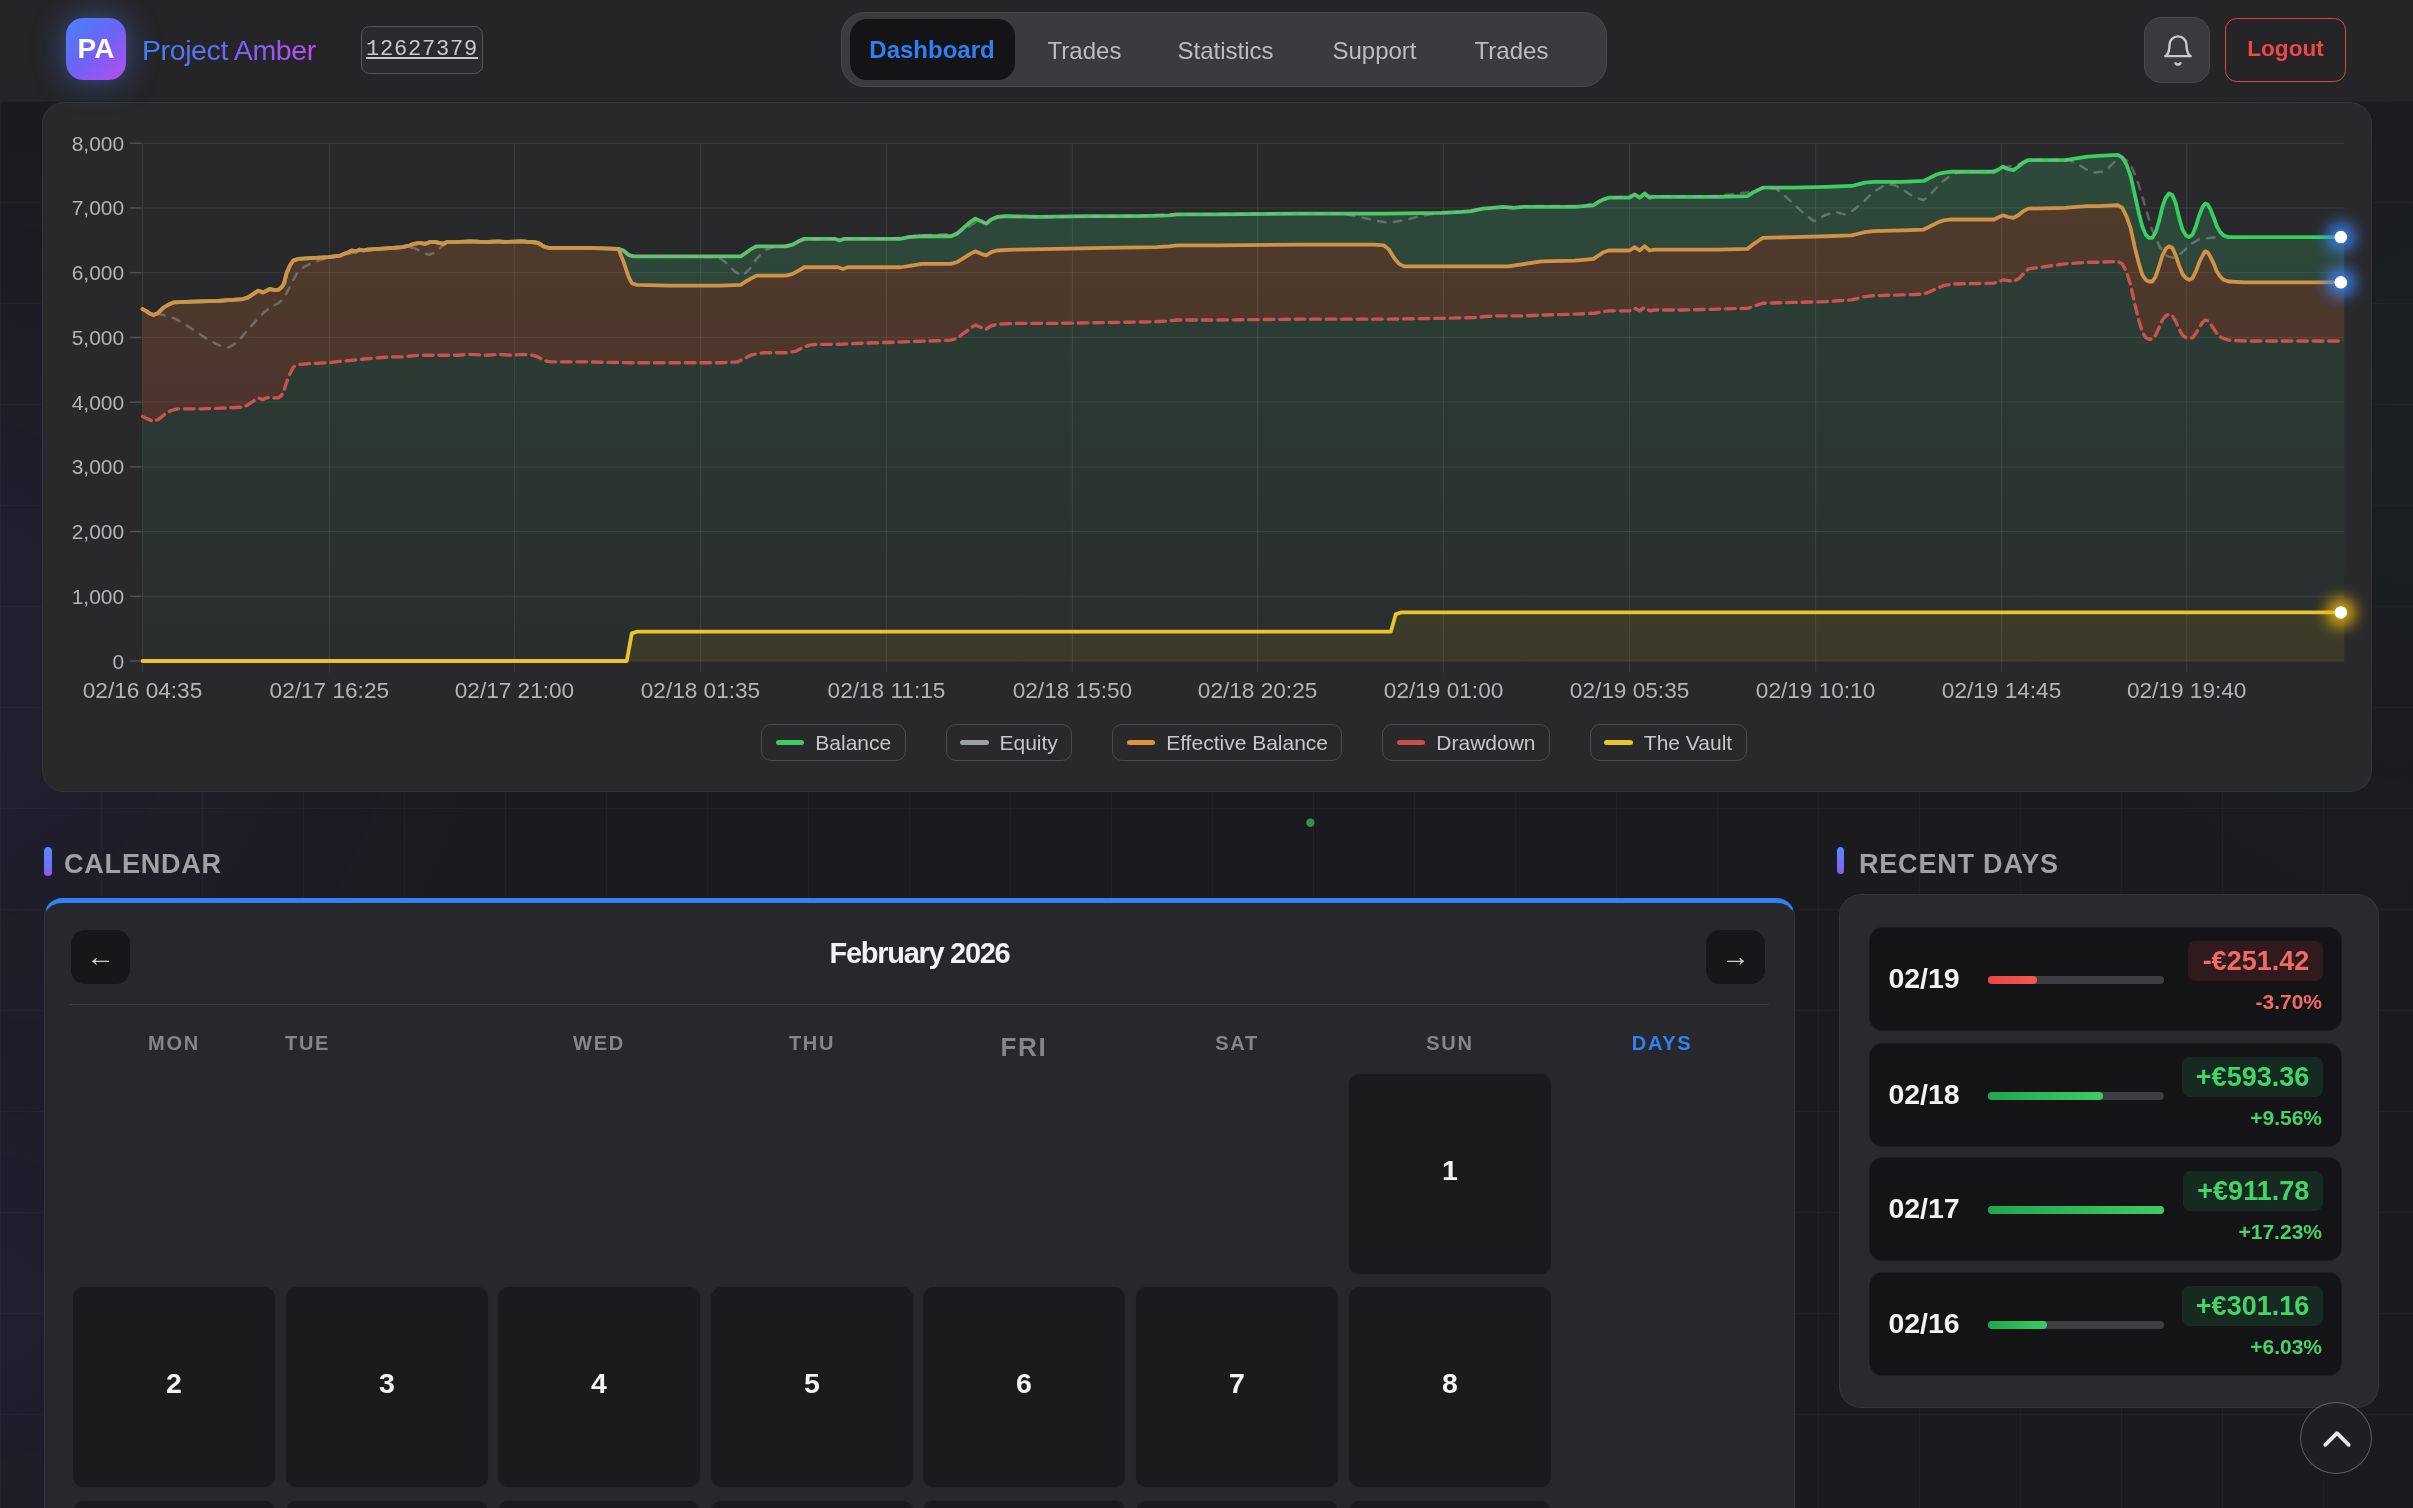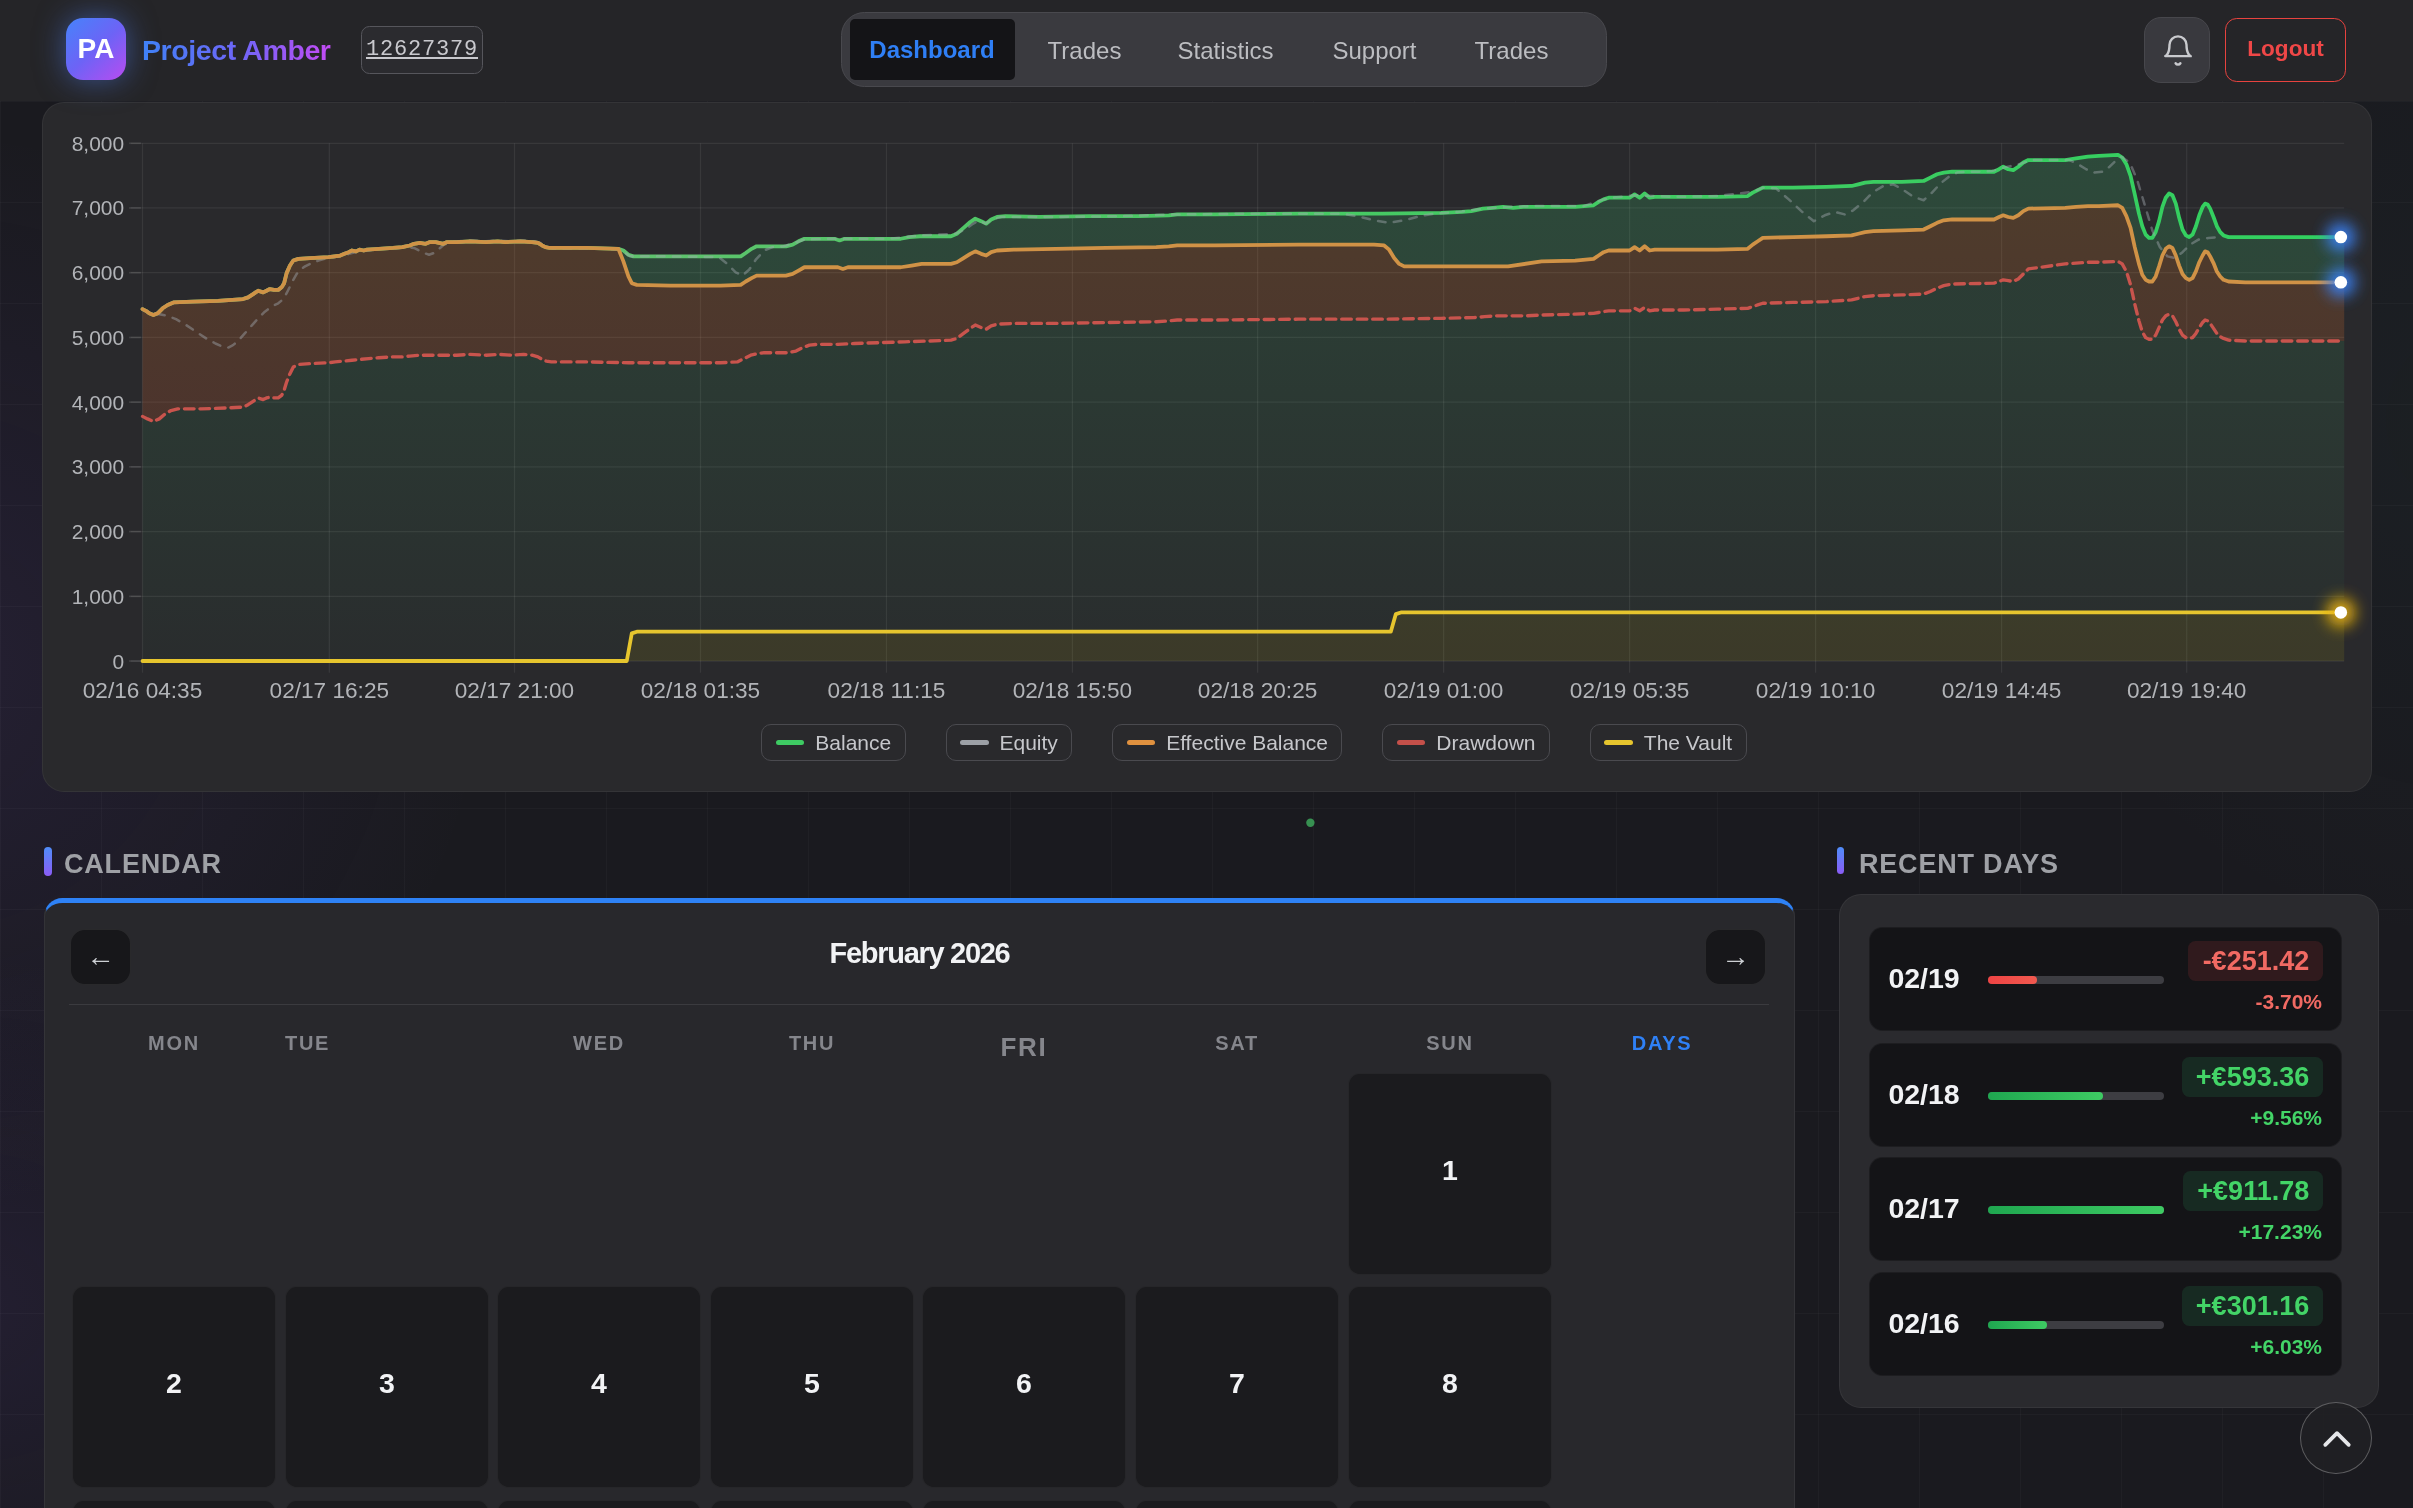--- a/index.html
+++ b/index.html
@@ -135,25 +135,25 @@
 <div class="legend">
   <div class="it"><div class="sw" style="background:#3ecb63;"></div>Balance</div>
   <div class="it"><div class="sw" style="background:#9ca0a6;"></div>Equity</div>
   <div class="it"><div class="sw" style="background:#e0913f;"></div>Effective Balance</div>
   <div class="it"><div class="sw" style="background:#c4504a;"></div>Drawdown</div>
   <div class="it"><div class="sw" style="background:#e6c52e;"></div>The Vault</div>
 </div>
 
 <div class="topbar"></div>
 <div style="position:absolute;left:66px;top:18.4px;width:60px;height:62px;border-radius:17px;background:linear-gradient(138deg,#4a80fa 5%,#6d63f6 50%,#b84cf0 100%);box-shadow:0 0 30px rgba(80,130,250,0.5);text-align:center;line-height:62px;font-size:28px;font-weight:bold;color:#fff;">PA</div>
-<div style="position:absolute;left:142px;top:34px;font-size:28.5px;font-weight:bold;letter-spacing:-0.4px;background:linear-gradient(90deg,#3f82f7,#6f66f7 52%,#c44bf5);-webkit-background-clip:text;background-clip:text;color:transparent;">Project Amber</div>
+<div style="position:absolute;left:142px;top:34px;font-size:28.5px;font-weight:normal;letter-spacing:-0.4px;background:linear-gradient(90deg,#3f82f7,#6f66f7 52%,#c44bf5);-webkit-background-clip:text;background-clip:text;color:transparent;">Project Amber</div>
 <div style="position:absolute;left:361px;top:26px;width:122px;height:48px;line-height:46px;text-align:center;background:#2b2b2f;border:1.3px solid #56565c;border-radius:8.4px;font-family:'Liberation Mono',monospace;font-size:22px;color:#c9c9ce;text-decoration:underline;letter-spacing:0.8px;">12627379</div>
 
 <div style="position:absolute;left:841px;top:11.7px;width:766px;height:75px;background:#3a3a3f;border:0.8px solid #49494e;border-radius:23.5px;">
-  <div style="position:absolute;left:7.5px;top:6.7px;width:165px;height:61px;background:#141417;border-radius:5px;text-align:center;line-height:61px;font-size:24px;font-weight:bold;color:#2f7ff5;">Dashboard</div>
+  <div style="position:absolute;left:7.5px;top:6.7px;width:165px;height:61px;background:#141417;border-radius:17px;text-align:center;line-height:61px;font-size:24px;font-weight:bold;color:#2f7ff5;">Dashboard</div>
   <div style="position:absolute;left:142px;top:0;width:201px;height:75px;line-height:75px;text-align:center;font-size:24px;color:#bcbdc1;">Trades</div>
     <div style="position:absolute;left:283px;top:0;width:201px;height:75px;line-height:75px;text-align:center;font-size:24px;color:#bcbdc1;">Statistics</div>
     <div style="position:absolute;left:432px;top:0;width:201px;height:75px;line-height:75px;text-align:center;font-size:24px;color:#bcbdc1;">Support</div>
     <div style="position:absolute;left:569px;top:0;width:201px;height:75px;line-height:75px;text-align:center;font-size:24px;color:#bcbdc1;">Trades</div>
 </div>
 
 <div style="position:absolute;left:2144px;top:17px;width:66px;height:66px;background:#39393e;border:0.8px solid #47474c;border-radius:17px;">
     <svg width="34" height="35" viewBox="0 0 24 24" fill="none" stroke="#c9cace" stroke-width="1.7" stroke-linecap="round" stroke-linejoin="round" style="position:absolute;left:16px;top:15px;">
       <path d="M18 8a6 6 0 10-12 0c0 7-3 8-3 8h18s-3-1-3-8"></path>
       <path d="M13.7 21a2 2 0 01-3.4 0"></path>

